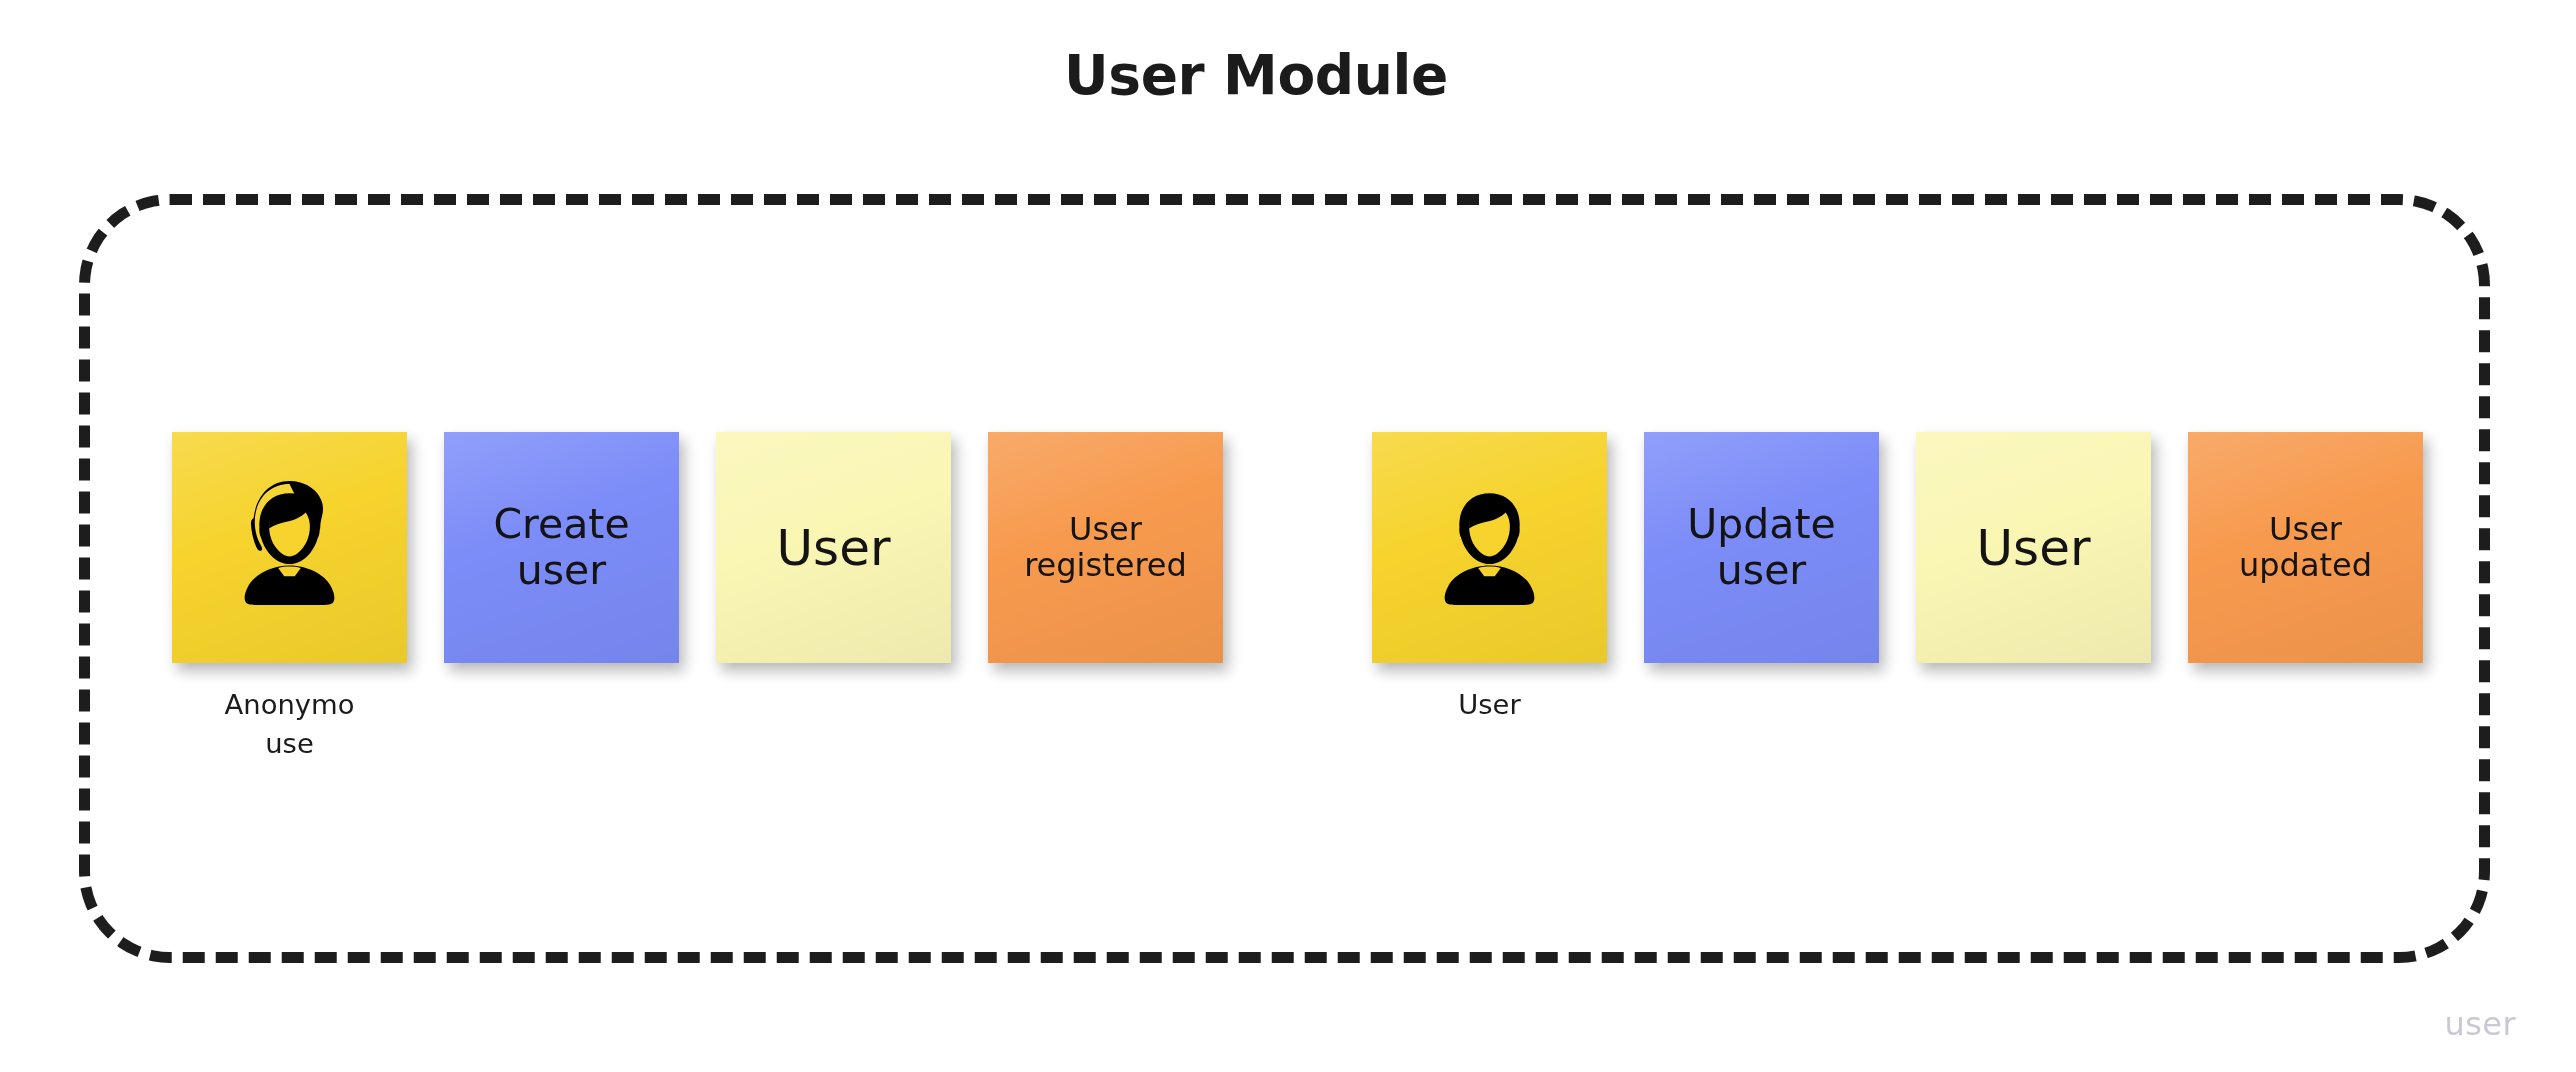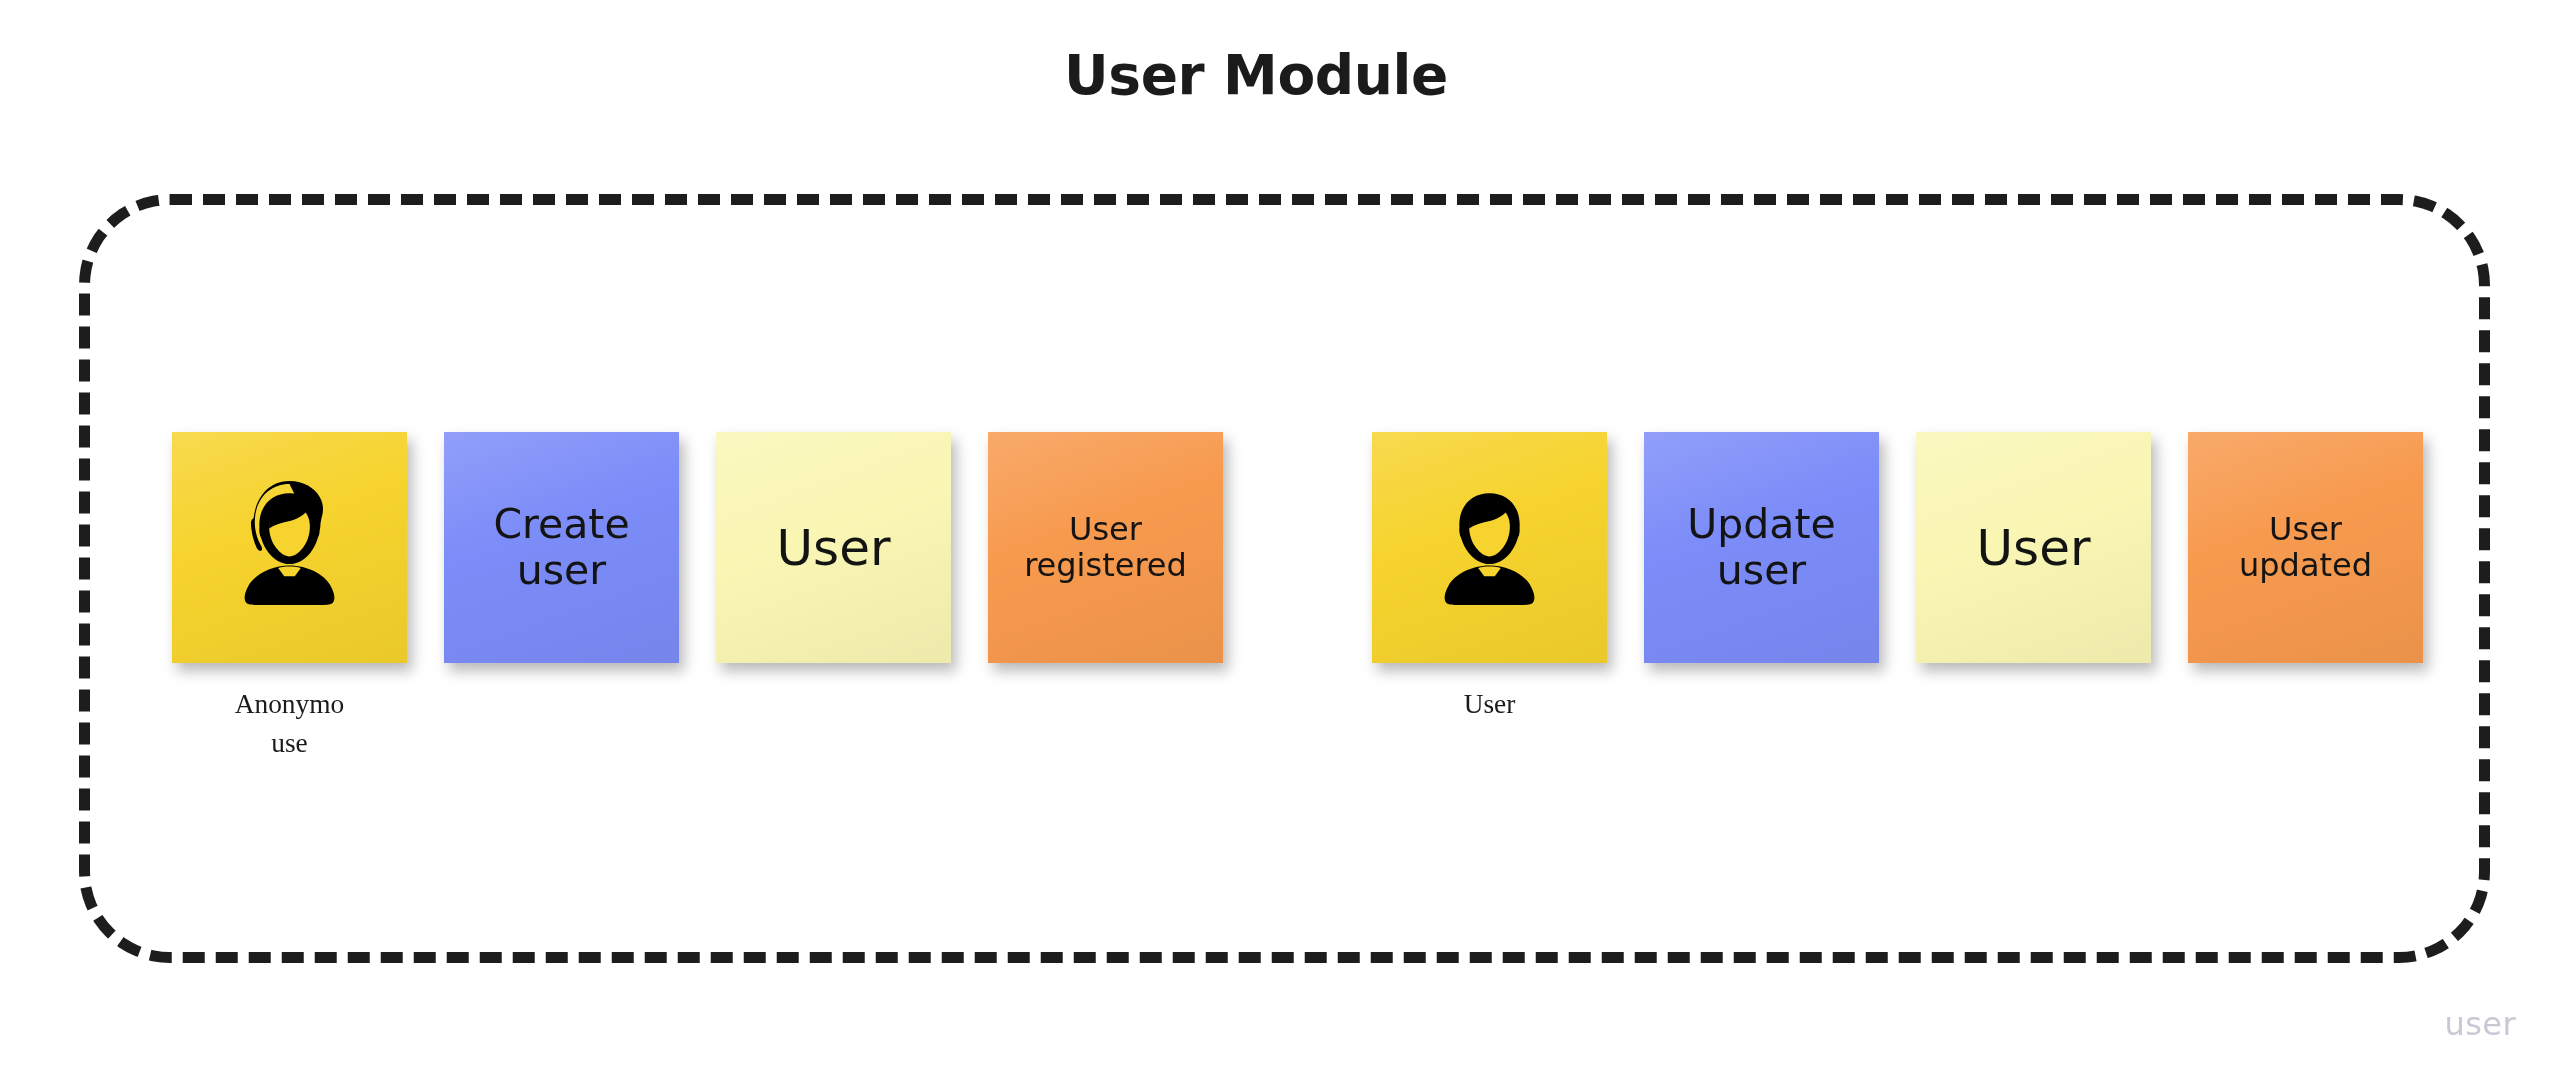--- a/index.html
+++ b/index.html
@@ -101,21 +101,20 @@
   }
 
   .actor-label {
     margin-top: 21.6px;
     width: 235px;
     text-align: center;
     font-size: 27.4px;
     line-height: 1.45;
     color: #1b1b1b;
     white-space: pre-line;
-    font-family: Liberation Serif, serif;
   }
 
   #miro-watermark {
     position: absolute;
     right: 60px;
     bottom: 30px;
     font-size: 32px;
     color: #c9c9d6;
     letter-spacing: 0.4px;
     font-weight: 400;

